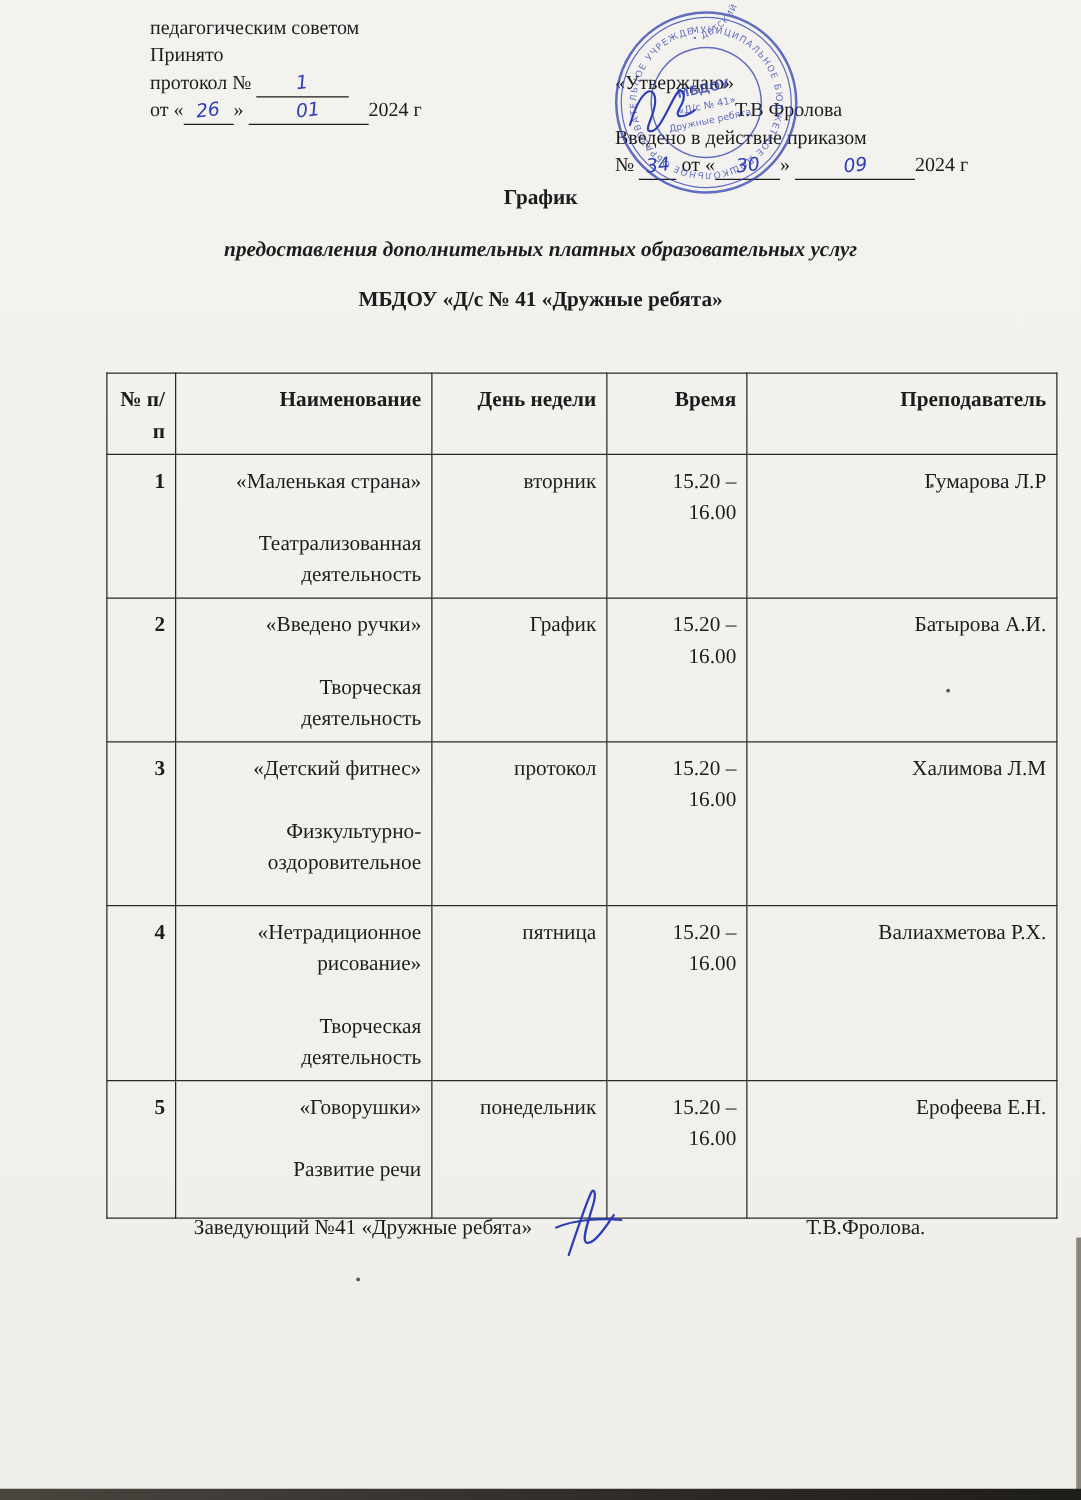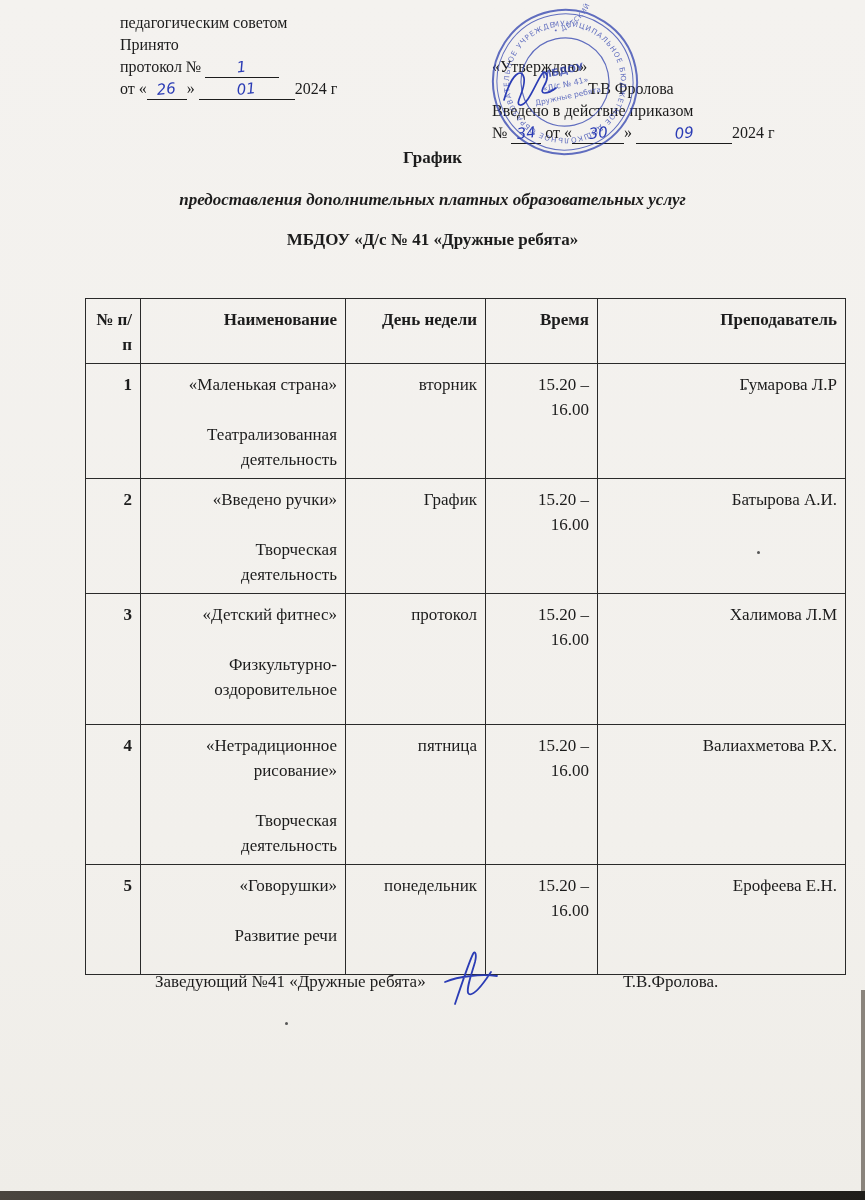--- a/index.html
+++ b/index.html
@@ -93,21 +93,21 @@
   .cell-num { font-weight: bold; }
   .name2 { margin-top: 25px; margin-left: 28px; }
   .cell-time { white-space: pre-line; }
 
   
   .footer {
     position: absolute; left: 0; top: 962px; width: 847px; height: 70px;
     font-size: 17px;
   }
   .footer .f-text { position: absolute; left: 155px; top: 10px; }
-  .footer .f-name { position: absolute; left: 623px; top: 10px; }
+  .footer .f-name { position: absolute; left: 645px; top: 10px; }
   .footer .f-sig  { position: absolute; left: 425px; top: -14px; }
 
   .dot-artifact { position: absolute; width: 3px; height: 3px; border-radius: 50%; background: #555; }
 </style>
 </head>
 <body>
 
 <div class="page">
 
   <div class="hdr-left">

